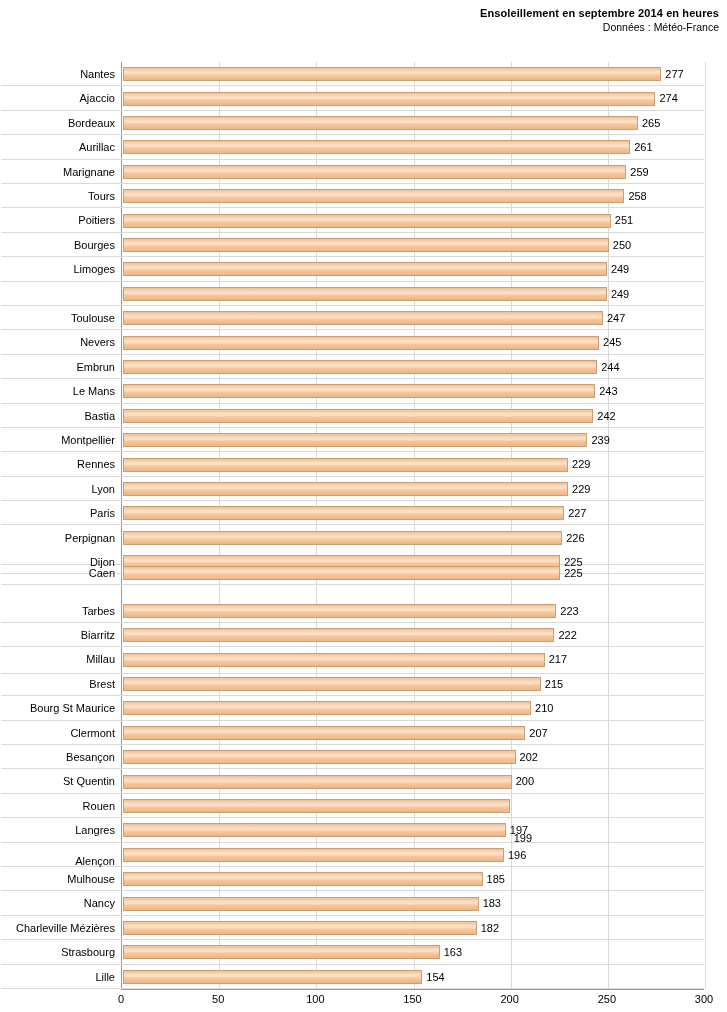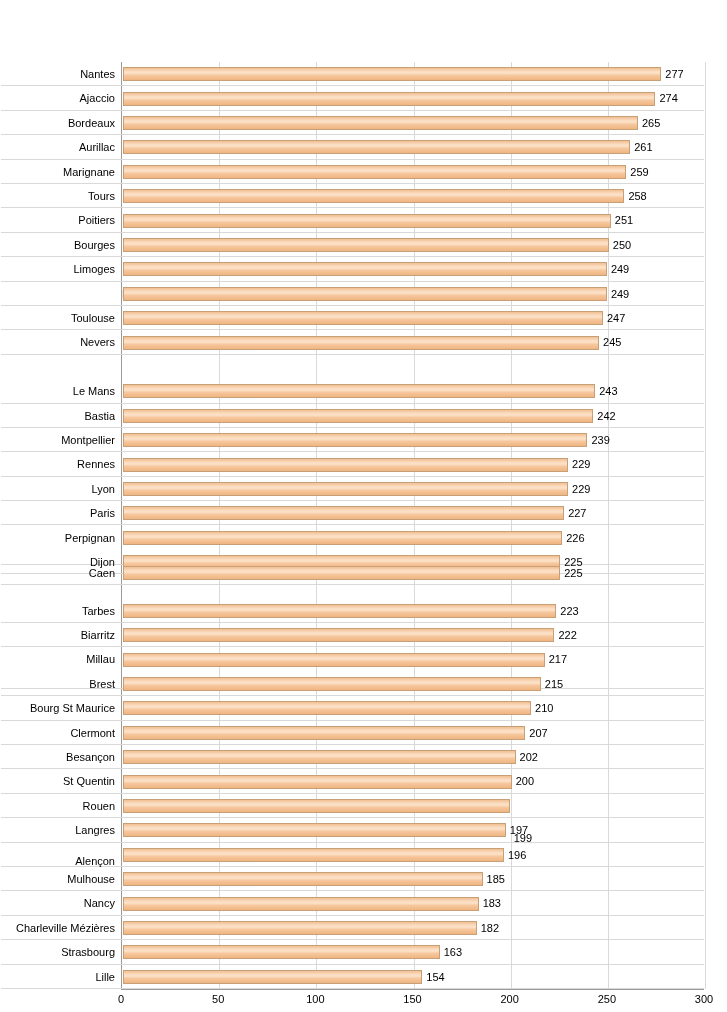--- a/index.html
+++ b/index.html
@@ -126,20 +126,24 @@
     text-align: center;
     width: 40px;
     margin-left: -20px;
   }
 </style>
 </head>
 <body>
 
 <div class="chart-root">
 
+  <div class="title-block">
+    <div class="chart-title">Ensoleillement  en septembre 2014 en heures</div>
+    <div class="chart-subtitle">Données : Météo-France</div>
+  </div>
 
   <div class="plot-area">
     <div class="plot-inner" id="gridlines">
         <div class="gridline" style="left: 97.1667px;"></div>
         <div class="gridline" style="left: 194.333px;"></div>
         <div class="gridline" style="left: 291.5px;"></div>
         <div class="gridline" style="left: 388.667px;"></div>
         <div class="gridline" style="left: 485.833px;"></div>
         <div class="gridline" style="left: 583px;"></div>
       </div>
@@ -209,20 +213,26 @@
           <div class="cat-label" style="line-height: 24.3947px;">Toulouse</div>
           <div class="bar" style="width: 480.003px; top: 5.19737px;"></div>
           <div class="bar-value" style="left: 485.003px; line-height: 24.3947px;">247</div>
         </div>
         <div class="row" style="top: 268.342px; height: 24.3947px;">
           <div class="row-sep"></div>
           <div class="cat-label" style="line-height: 24.3947px;">Nevers</div>
           <div class="bar" style="width: 476.117px; top: 5.19737px;"></div>
           <div class="bar-value" style="left: 481.117px; line-height: 24.3947px;">245</div>
         </div>
+        <div class="row" style="top: 292.737px; height: 24.3947px;">
+          <div class="row-sep"></div>
+          <div class="cat-label" style="line-height: 24.3947px;">Embrun</div>
+          <div class="bar" style="width: 474.173px; top: 5.19737px;"></div>
+          <div class="bar-value" style="left: 479.173px; line-height: 24.3947px;">244</div>
+        </div>
         <div class="row" style="top: 317.132px; height: 24.3947px;">
           <div class="row-sep"></div>
           <div class="cat-label" style="line-height: 24.3947px;">Le Mans</div>
           <div class="bar" style="width: 472.23px; top: 5.19737px;"></div>
           <div class="bar-value" style="left: 477.23px; line-height: 24.3947px;">243</div>
         </div>
         <div class="row" style="top: 341.526px; height: 24.3947px;">
           <div class="row-sep"></div>
           <div class="cat-label" style="line-height: 24.3947px;">Bastia</div>
           <div class="bar" style="width: 470.287px; top: 5.19737px;"></div>
@@ -275,21 +285,21 @@
           <div class="cat-label" style="line-height: 24.3947px;">Tarbes</div>
           <div class="bar" style="width: 433.363px; top: 5.19737px;"></div>
           <div class="bar-value" style="left: 438.363px; line-height: 24.3947px;">223</div>
         </div>
         <div class="row" style="top: 561.079px; height: 24.3947px;">
           <div class="row-sep"></div>
           <div class="cat-label" style="line-height: 24.3947px;">Biarritz</div>
           <div class="bar" style="width: 431.42px; top: 5.19737px;"></div>
           <div class="bar-value" style="left: 436.42px; line-height: 24.3947px;">222</div>
         </div>
-        <div class="row" style="top: 585.474px; height: 42px;">
+        <div class="row" style="top: 585.474px; height: 27px;">
           <div class="row-sep"></div>
           <div class="cat-label" style="line-height: 24.3947px;">Millau</div>
           <div class="bar" style="width: 421.703px; top: 5.19737px;"></div>
           <div class="bar-value" style="left: 426.703px; line-height: 24.3947px;">217</div>
         </div>
         <div class="row" style="top: 609.868px; height: 24.3947px;">
           <div class="row-sep"></div>
           <div class="cat-label" style="line-height: 24.3947px;">Brest</div>
           <div class="bar" style="width: 417.817px; top: 5.19737px;"></div>
           <div class="bar-value" style="left: 422.817px; line-height: 24.3947px;">215</div>

